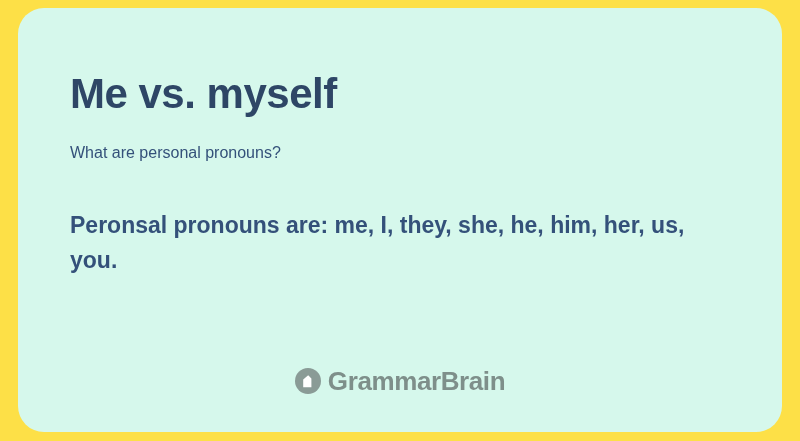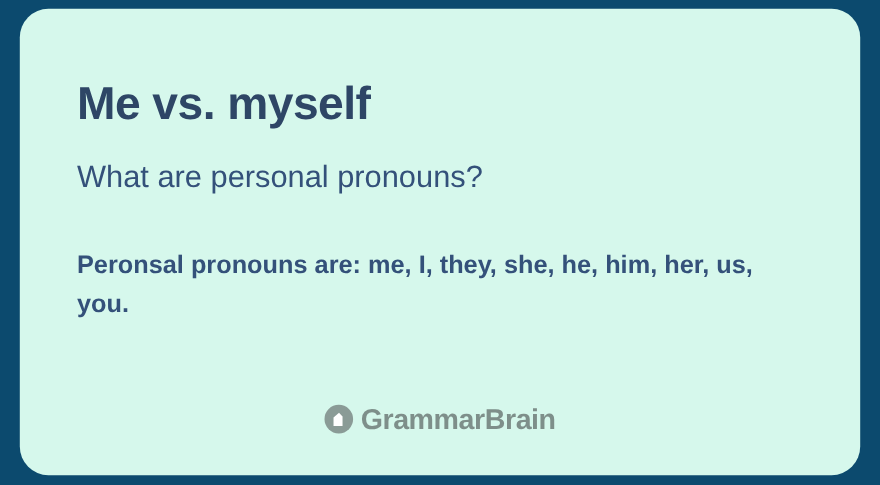--- a/index.html
+++ b/index.html
@@ -11,21 +11,21 @@
     height: 441px;
     background: #ffffff;
     font-family: "Liberation Sans", sans-serif;
     overflow: hidden;
   }
 
   .page {
     position: relative;
     width: 800px;
     height: 441px;
-    background: #0c4a6e;
+    background: #fde047;
   }
 
   .card {
     position: absolute;
     left: 18px;
     top: 8px;
     width: 764px;
     height: 424px;
     background: #d6f8ec;
     border-radius: 26px;
@@ -44,21 +44,21 @@
     margin: 0;
     font-size: 42px;
     line-height: 1.12;
     font-weight: bold;
     color: #2e4666;
     letter-spacing: -0.5px;
   }
 
   .subtitle {
     margin: 26px 0 0 0;
-    font-size: 28px;
+    font-size: 16px;
     line-height: 1.3;
     font-weight: normal;
     color: #34517a;
   }
 
   .body-text {
     margin: 44px 0 0 0;
     font-size: 23px;
     line-height: 1.55;
     font-weight: bold;

